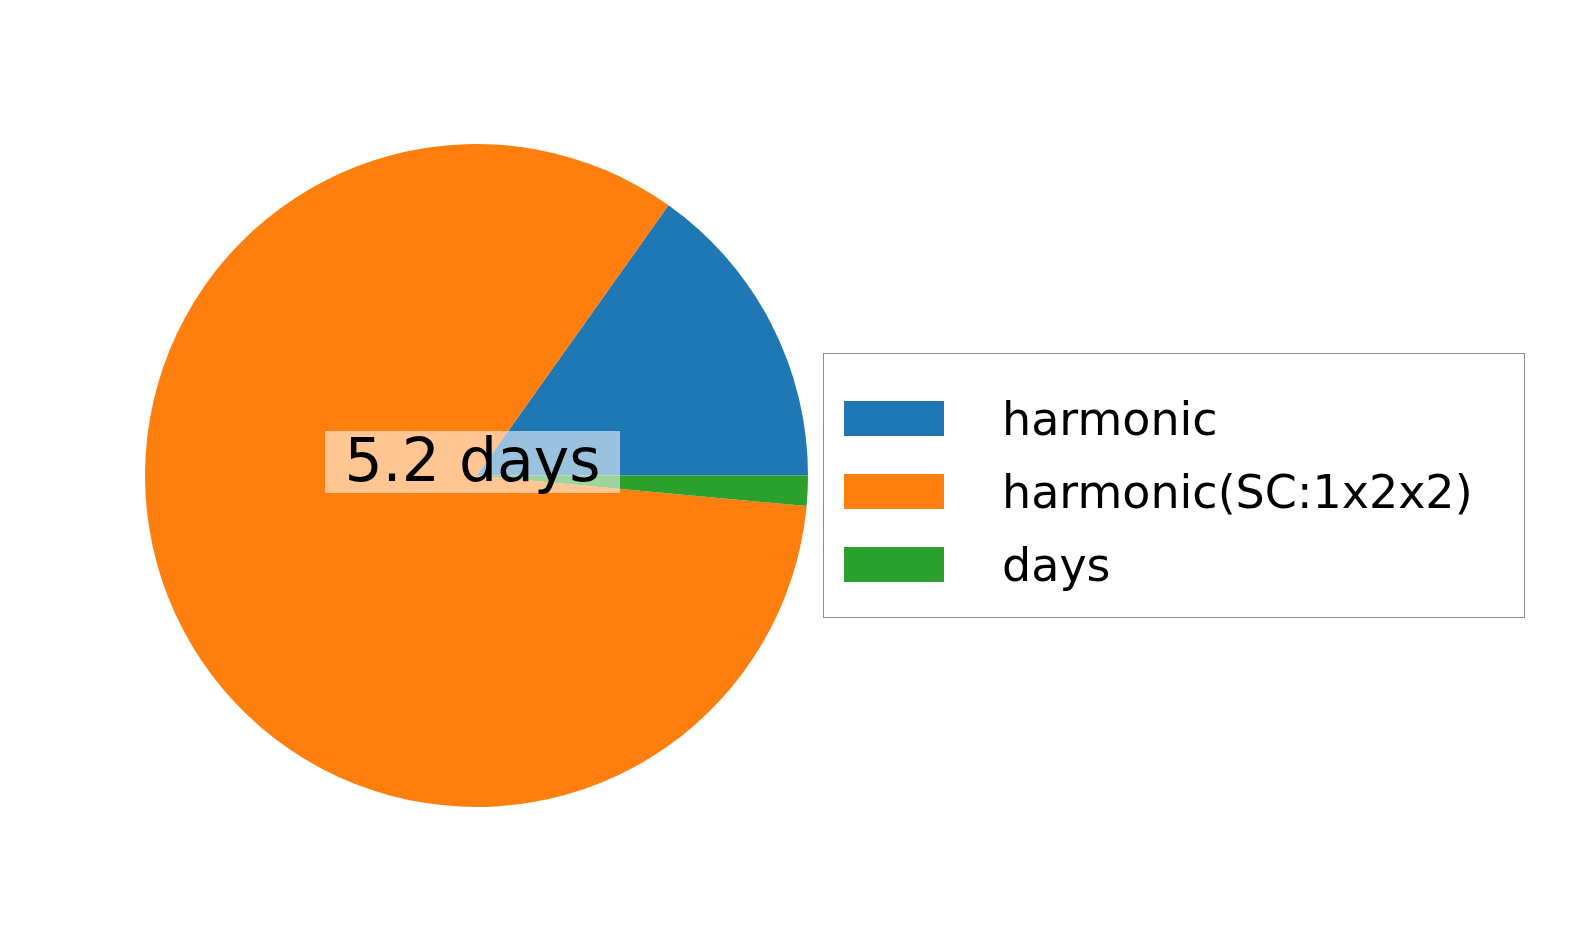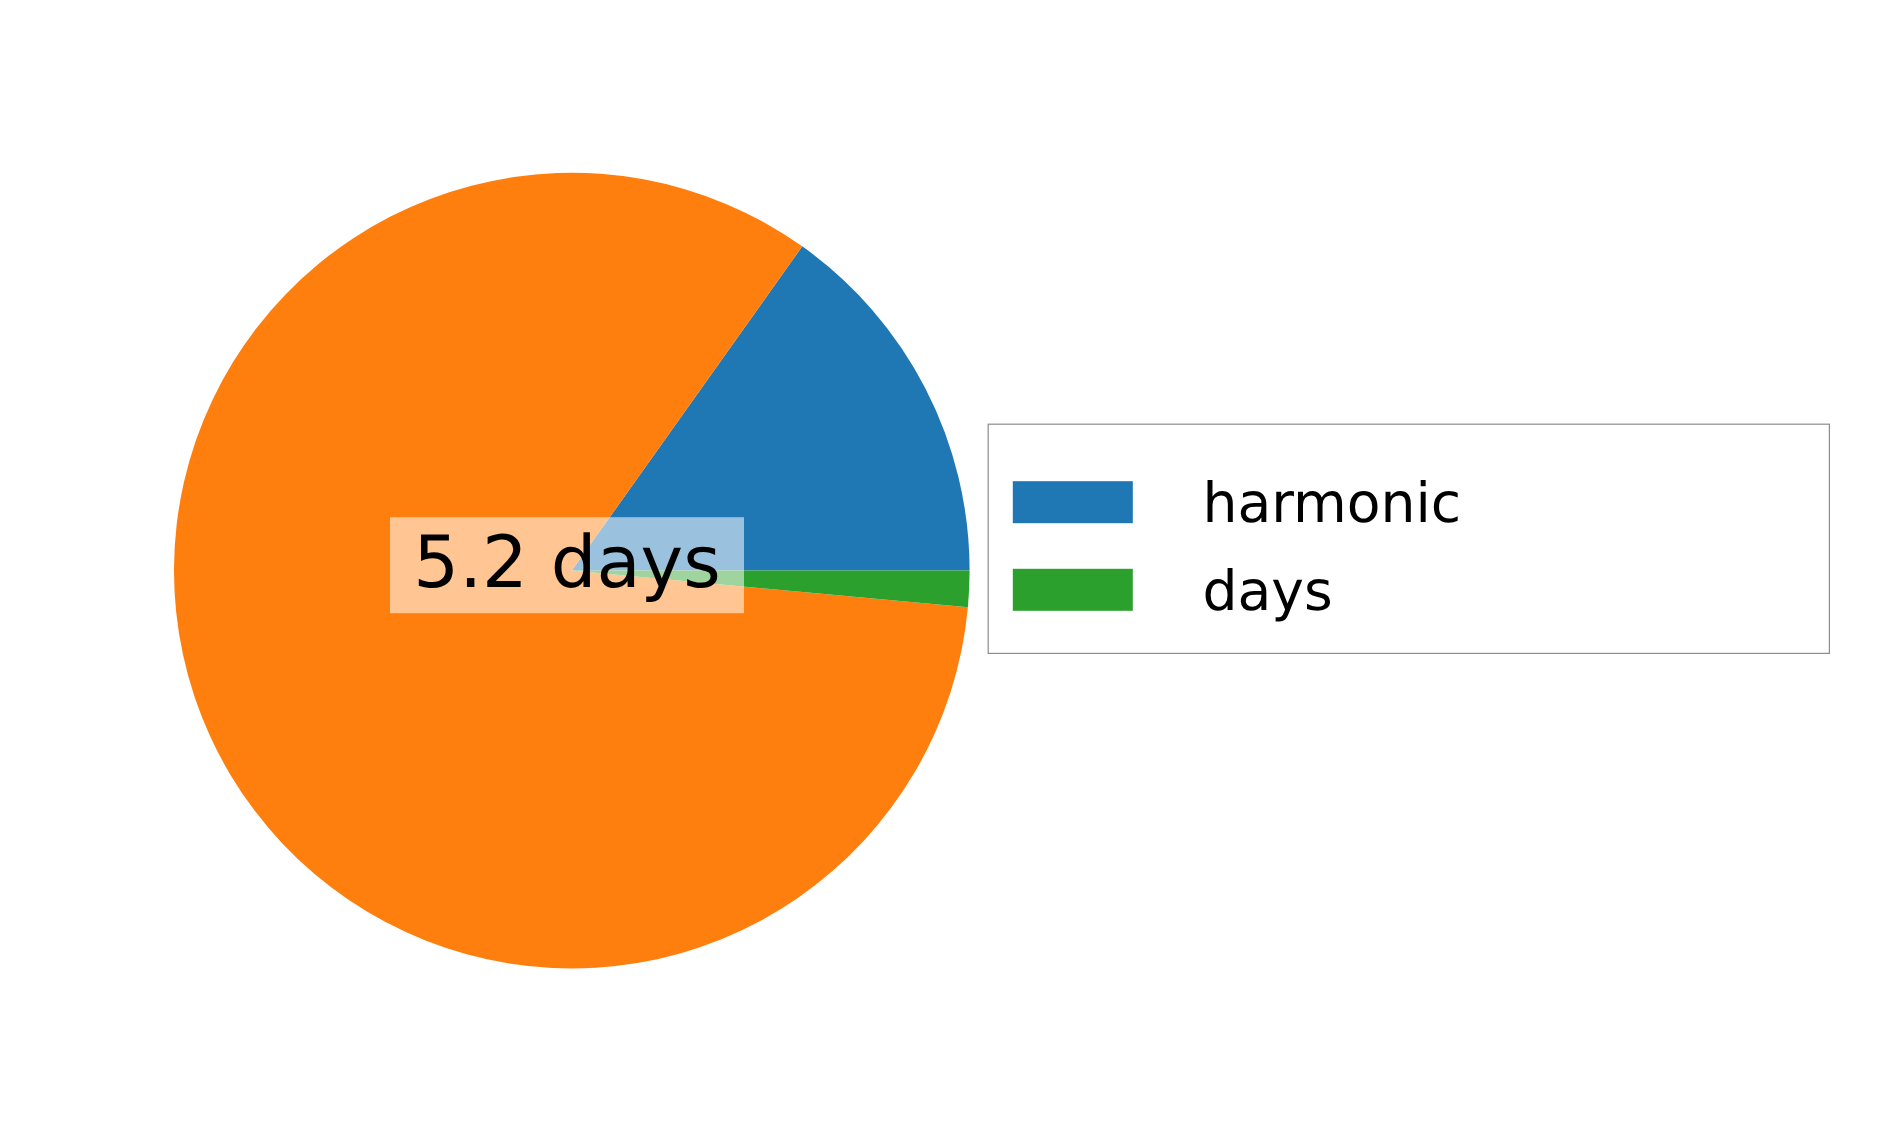--- a/index.html
+++ b/index.html
@@ -34,21 +34,21 @@
     height: 663px;
     overflow: visible;
   }
 
   
   #center-label {
     position: absolute;
     left: 325px;
     top: 431px;
     width: 295px;
-    height: 80px;
+    height: 62px;
     display: flex;
     align-items: center;
     justify-content: center;
     background: rgba(255, 255, 255, 0.55);
     box-sizing: border-box;
     pointer-events: none;
   }
   #center-label span {
     font-size: 60px;
     line-height: 1;
@@ -106,20 +106,24 @@
     <span>5.2 days</span>
   </div>
 
   <div id="legend" style="border-color: rgb(140, 140, 140); background: rgb(255, 255, 255);">
 
     <div class="legend-row">
       <span class="legend-swatch" style="background: rgb(31, 119, 180);"></span>
       <span class="legend-label">harmonic</span>
     </div>
 
+    <div class="legend-row">
+      <span class="legend-swatch" style="background: rgb(255, 127, 14);"></span>
+      <span class="legend-label">harmonic(SC:1x2x2)</span>
+    </div>
 
     <div class="legend-row">
       <span class="legend-swatch" style="background: rgb(44, 160, 44);"></span>
       <span class="legend-label">days</span>
     </div>
 
   </div>
 
 </div>
 

